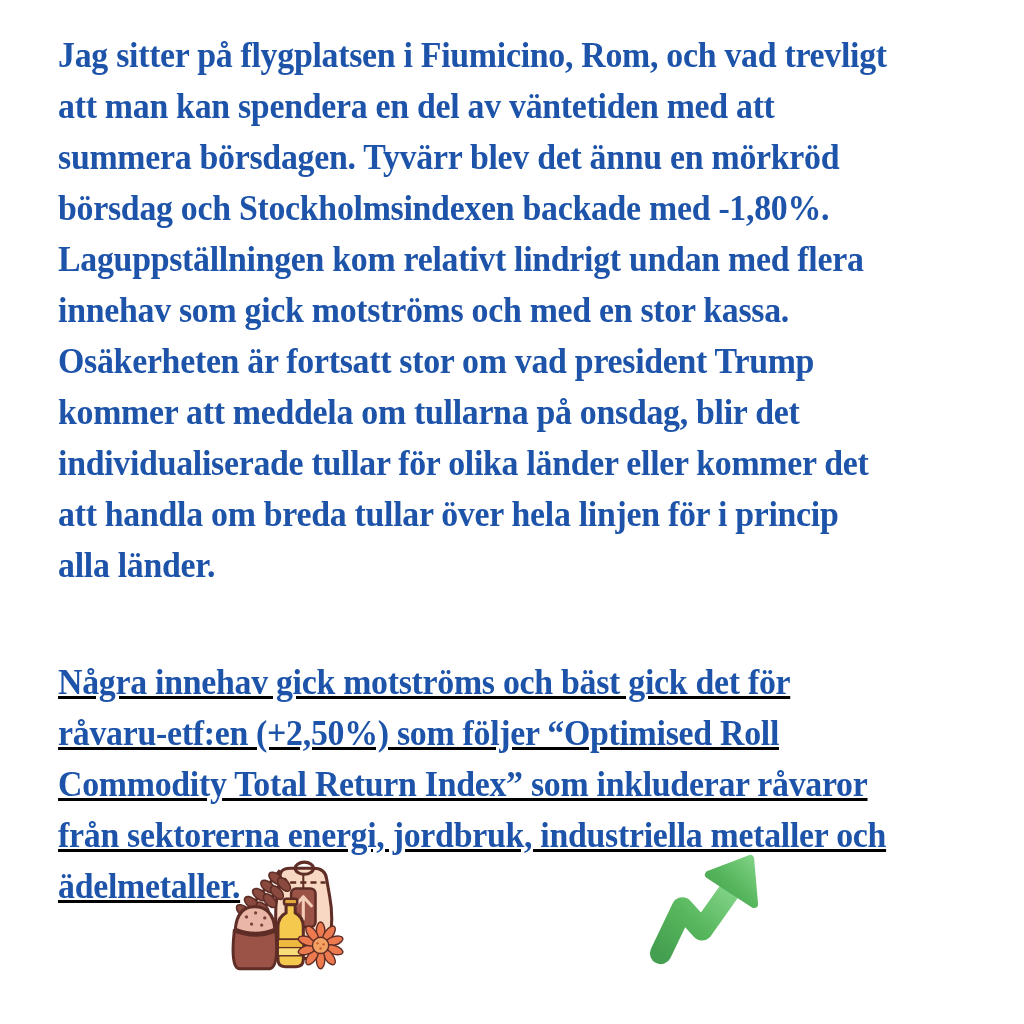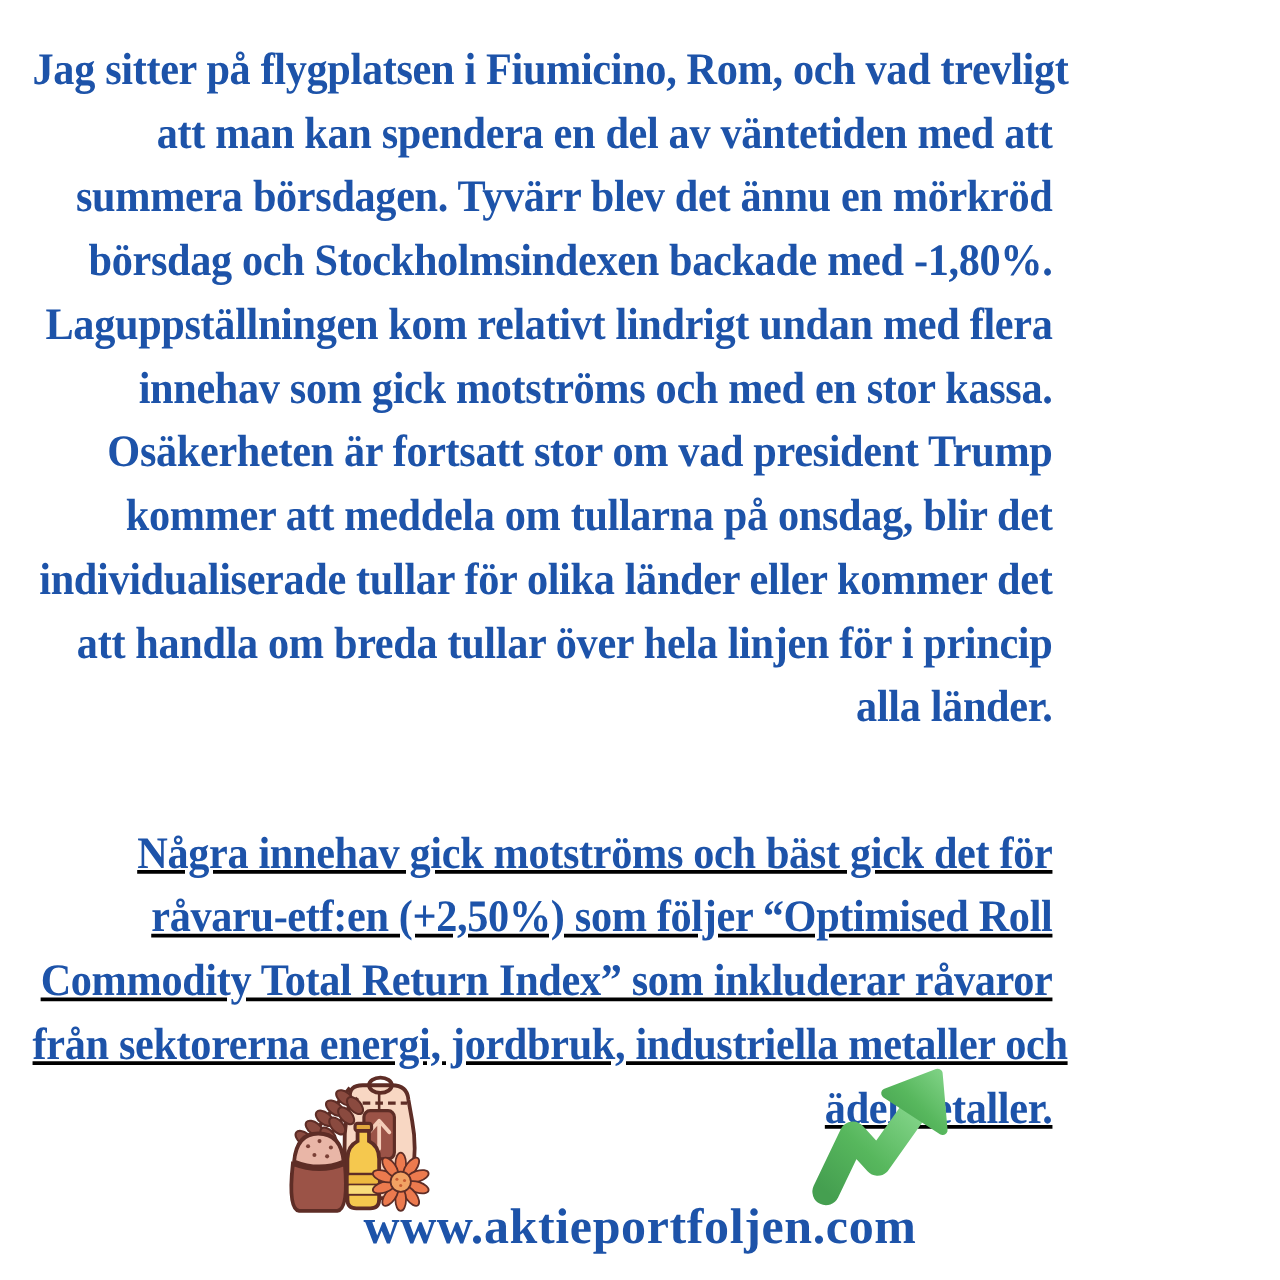--- a/index.html
+++ b/index.html
@@ -6,21 +6,22 @@
   .canvas {
     position: relative;
     width: 1024px;
     height: 1024px;
     background: #ffffff;
     overflow: hidden;
     font-family: "Liberation Serif", "DejaVu Serif", serif;
   }
   .para {
     width: 868px;
-    text-align: right;
+    text-align: left;
+    margin-left: 32px;
   }
   .para-1 { margin-top: 30px; }
   .para-2 { margin-top: 66px; text-decoration: underline; }
   .line {
     display: block;
     white-space: nowrap;
     font-weight: 700;
     font-size: 36px;
     line-height: 51px;
     color: #1d53a9;
@@ -140,15 +141,14 @@
       <linearGradient id="gGreen" x1="0" y1="1" x2="1" y2="0">
         <stop offset="0" stop-color="#459f50"></stop>
         <stop offset="0.5" stop-color="#57b75d"></stop>
         <stop offset="1" stop-color="#7ed184"></stop>
       </linearGradient>
     </defs>
     <path d="M17 104 L39 58 L59 80 L86 42" fill="none" stroke="url(#gGreen)" stroke-width="22" stroke-linecap="round" stroke-linejoin="round"></path>
     <polygon points="108,8 112,54 66,24" fill="url(#gGreen)" stroke="url(#gGreen)" stroke-width="8" stroke-linejoin="round"></polygon>
   </svg>
 
-  <div class="footer-url">www.aktieportfoljen.com</div>
 
 </div>
 
 </body></html>

